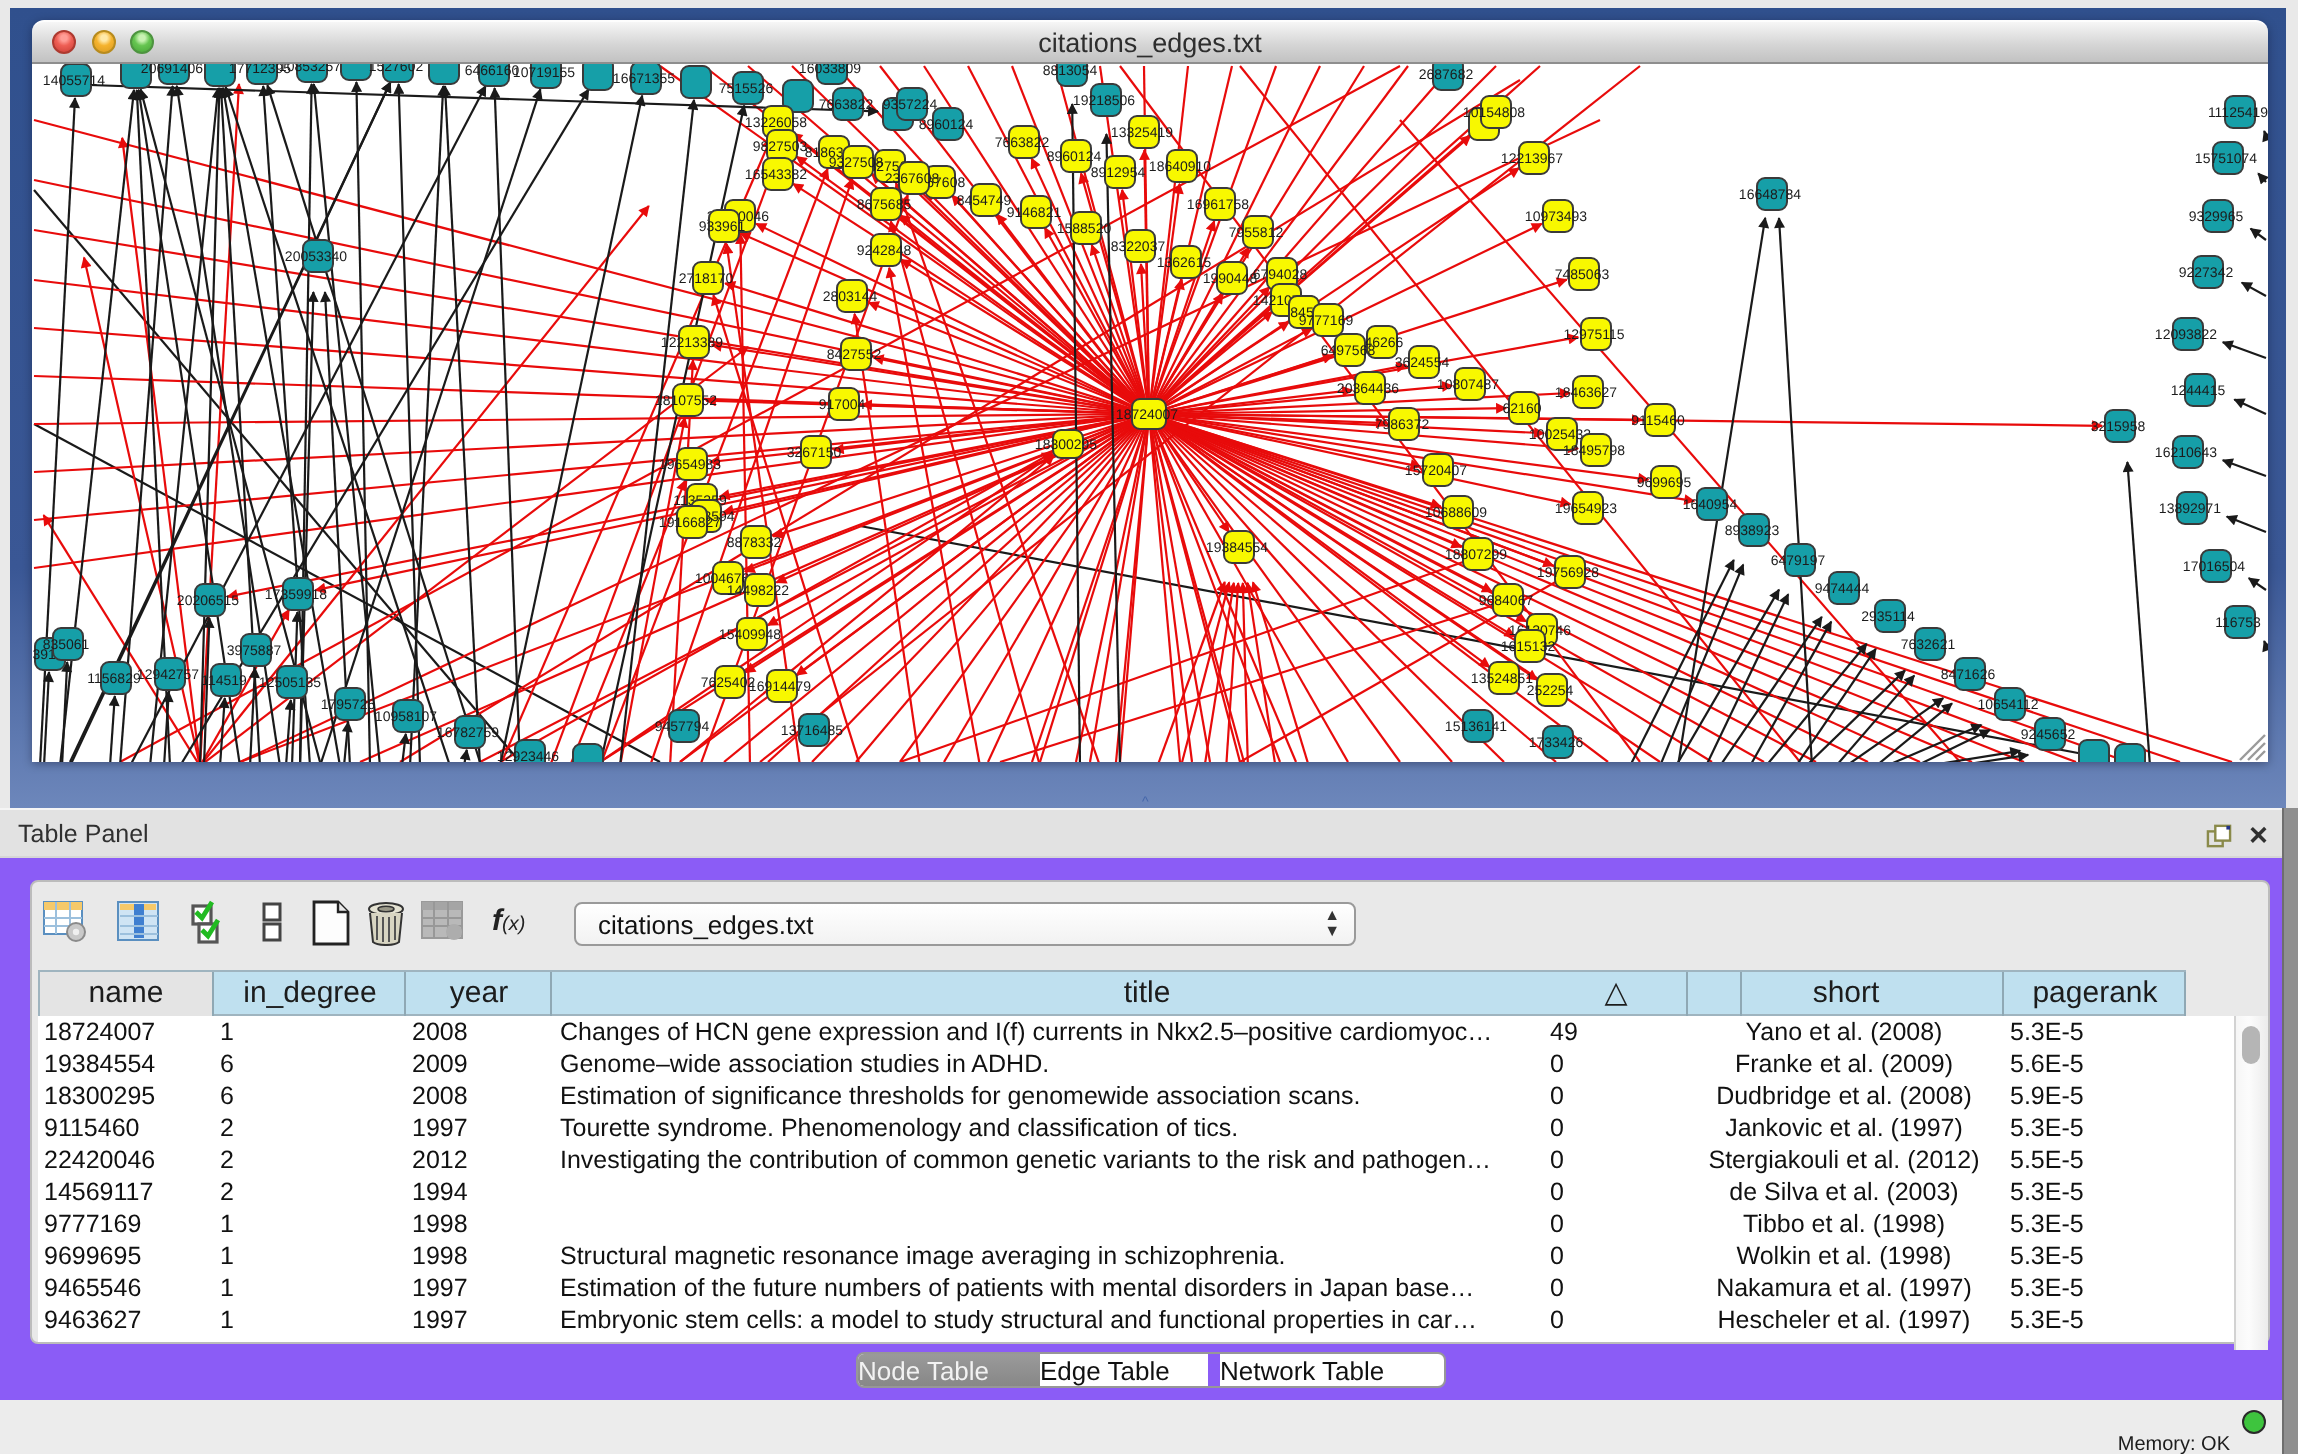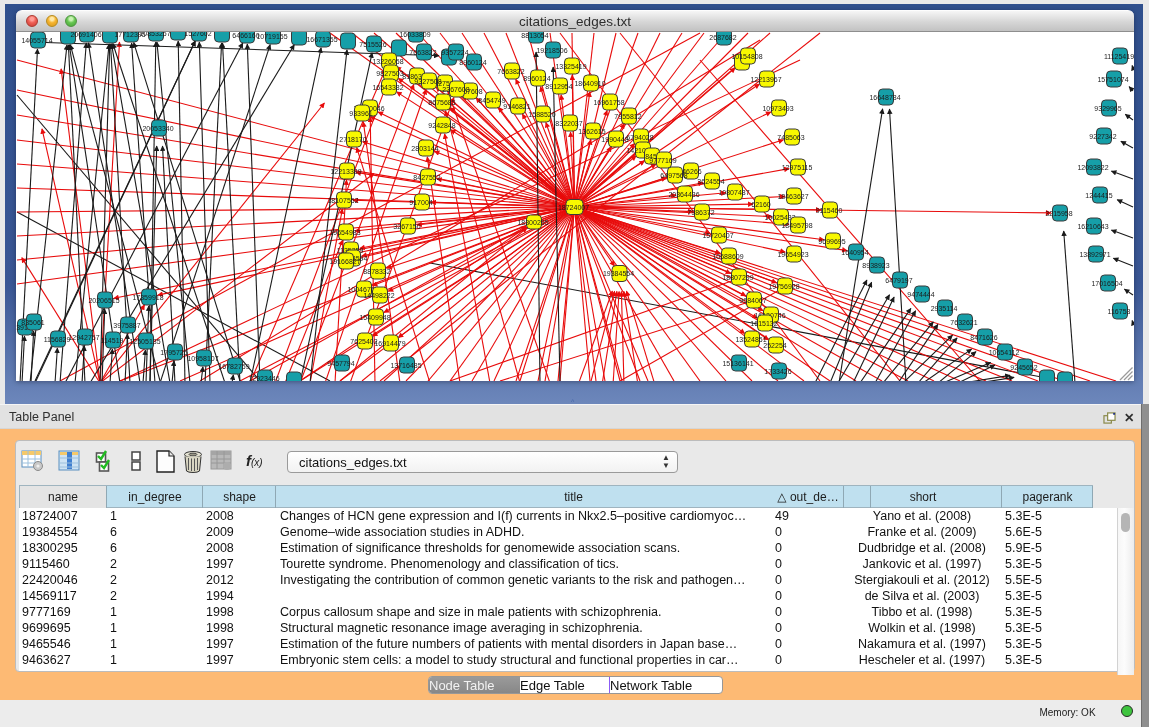--- a/index.html
+++ b/index.html
@@ -10,54 +10,54 @@
 #title{position:absolute;left:0;top:2.5px;width:100%;text-align:center;font-size:13.5px;color:#2e2e2e}
 .tl{position:absolute;top:4px;width:12px;height:12px;border-radius:50%}
 #tl1{left:10px;background:radial-gradient(circle at 50% 30%,#ff9d96 0 18%,#ee5f55 45%,#c93d35);border:1px solid #ad3a30}
 #tl2{left:30px;background:radial-gradient(circle at 50% 30%,#ffe9a8 0 18%,#f5b32e 45%,#d89a20);border:1px solid #b78b1e}
 #tl3{left:49px;background:radial-gradient(circle at 50% 30%,#c8f2b2 0 18%,#66c551 45%,#47a437);border:1px solid #4e9440}
 #canvas{position:absolute;left:16px;top:32px;width:1118px;height:349px;background:#fff;overflow:hidden}
 svg line.r{stroke:#e80b0b;stroke-width:1.1}
 svg line.k{stroke:#1a1a1a;stroke-width:1.1}
 svg text.nl{font-family:"Liberation Sans",sans-serif;font-size:7px;fill:#1c1c1c;text-anchor:middle}
 
-#tablepanel{position:absolute;left:0;top:404px;width:1149px;height:323px;background:#fdba74}
+#tablepanel{position:absolute;left:0;top:404px;width:1149px;height:323px;background:#8b5cf6}
 #tpheader{position:absolute;left:0;top:0;width:1149px;height:25px;background:#e2e2e2;border-top:1px solid #f5f5f5;border-bottom:1px solid #d6d6d6}
 #tpheader span{position:absolute;left:9px;top:5px;font-size:12.5px;color:#303030}
 #floaticon{position:absolute;top:7px;left:1103px;width:13px;height:12px}
 #closex{position:absolute;top:5px;left:1124px;font-size:14px;font-weight:bold;color:#111}
 #container{position:absolute;left:15px;top:36px;width:1120px;height:232px;background:#e9e9e9;border:1px solid #bcbcbc;border-radius:4px}
 
 .ticon{position:absolute;top:46px}
 #combo{position:absolute;left:287px;top:47px;width:391px;height:22px;background:linear-gradient(#ffffff,#f2f2f2);border:1px solid #9a9a9a;border-radius:4px}
 #combo span{position:absolute;left:11px;top:3px;font-size:13px;color:#111}
 #combo .arr{position:absolute;right:7px;top:2px;font-size:8px;color:#333;line-height:8px;text-align:center}
 
 #thead{position:absolute;left:19px;top:81px;width:1074px;height:23px;background:#bfe0ef;border:1px solid #9fb4bf;border-right:none}
-.hc{position:absolute;top:0;height:22px;font-size:12px;color:#1c1c1c;text-align:center;line-height:22px;border-right:1px solid #8fa8b4}
+.hc{position:absolute;top:0;height:22px;font-size:15px;color:#1c1c1c;text-align:center;line-height:22px;border-right:1px solid #8fa8b4}
 .trow{position:absolute;left:19px;width:1098px;height:16px;font-size:12.5px;color:#111;white-space:nowrap}
 .trow span{position:absolute;top:0;line-height:16px;overflow:hidden}
 .c0{left:3px;width:84px}
 .c1{left:91px;width:92px}
 .c2{left:187px;width:70px}
 .c3{left:261px;width:492px}
 .c4{left:756px;width:68px}
 .c5{left:824px;width:158px;text-align:center}
 .c6{left:986px;width:88px}
 #vscroll{position:absolute;left:1117px;top:104px;width:17px;height:167px;background:linear-gradient(90deg,#f6f6f6,#fcfcfc 40%,#ececec);border-left:1px solid #d2d2d2}
 #vthumb{position:absolute;left:1121px;top:109px;width:9px;height:19px;background:#b5b5b5;border-radius:5px}
 #whitefill{position:absolute;left:19px;top:104px;width:1115px;height:163px;background:#fff}
 
 #tabs{position:absolute;left:428px;top:272px;width:295px;height:18px;border:1px solid #979797;border-radius:4px;background:#fff;overflow:hidden}
 .tab{position:absolute;top:0;height:18px;font-size:13px;line-height:17px;color:#111}
 #tab1{left:0;width:91px;background:linear-gradient(#9a9a9a,#858585);color:#f2f2f2}
-#tab2{left:91px;width:90px;border-right:1px solid #8b5cf6}
+#tab2{left:91px;width:90px;border-right:6px solid #8b5cf6}
 #tab3{left:181px;width:114px}
 #statusbar{position:absolute;left:0;top:296px;width:1149px;height:27px;background:#ececec}
-#mem{position:absolute;left:1020px;top:7px;width:95px;text-align:center;font-size:10px;color:#1c1c1c}
+#mem{position:absolute;left:1020px;top:17px;width:95px;text-align:right;font-size:10px;color:#1c1c1c}
 #memdot{position:absolute;left:1121px;top:5px;width:12px;height:12px;border-radius:50%;background:#3ec43e;border:1px solid #2a2a2a}
 #rightstrip{position:absolute;left:1141px;top:404px;width:8px;height:323px;background:#8f8f8f;border-left:1px solid #6e6e6e}
 #divmark{position:absolute;left:571px;top:398px;font-size:7px;color:#4466aa}
 </style></head><body>
 <div id="stage">
   <div id="bluepanel"></div>
   <div id="win">
     <div id="titlebar">
       <div id="title">citations_edges.txt</div>
       <div class="tl" id="tl1"></div>
@@ -682,21 +682,21 @@
       </svg>
     <span class="ticon" style="left:246px;top:48px;font-size:15px;color:#222;font-style:italic;font-family:Liberation Sans, sans-serif"><b>f</b><span style="font-size:10px">(x)</span></span>
     <div id="combo">
         <span>citations_edges.txt</span>
         <div class="arr">▲<br>▼</div>
       </div>
 
     <div id="thead">
       <div class="hc" style="left:0;width:87px;background:#e4e4e4">name</div>
       <div class="hc" style="left:88px;width:95px">in_degree</div>
-      <div class="hc" style="left:184px;width:72px">shape</div>
+      <div class="hc" style="left:184px;width:72px">year</div>
       <div class="hc" style="left:257px;width:594px">title</div>
       <div class="hc" style="left:753px;width:71px">△ out_de…</div>
       <div class="hc" style="left:825px;width:157px">short</div>
       <div class="hc" style="left:983px;width:90px">pagerank</div>
     </div>
     <div id="whitefill"></div>
     <div class="trow" style="top:103.5px">
 <span class="c0">18724007</span>
         <span class="c1">1</span>
         <span class="c2">2008</span>
@@ -746,21 +746,20 @@
         <span class="c1">2</span>
         <span class="c2">1994</span>
         <span class="c4">0</span>
         <span class="c5">de Silva et al. (2003)</span>
         <span class="c6">5.3E-5</span>
       </div>
       <div class="trow" style="top:199.5px">
 <span class="c0">9777169</span>
         <span class="c1">1</span>
         <span class="c2">1998</span>
-        <span class="c3">Corpus callosum shape and size in male patients with schizophrenia.</span>
         <span class="c4">0</span>
         <span class="c5">Tibbo et al. (1998)</span>
         <span class="c6">5.3E-5</span>
       </div>
       <div class="trow" style="top:215.5px">
 <span class="c0">9699695</span>
         <span class="c1">1</span>
         <span class="c2">1998</span>
         <span class="c3">Structural magnetic resonance image averaging in schizophrenia.</span>
         <span class="c4">0</span>

